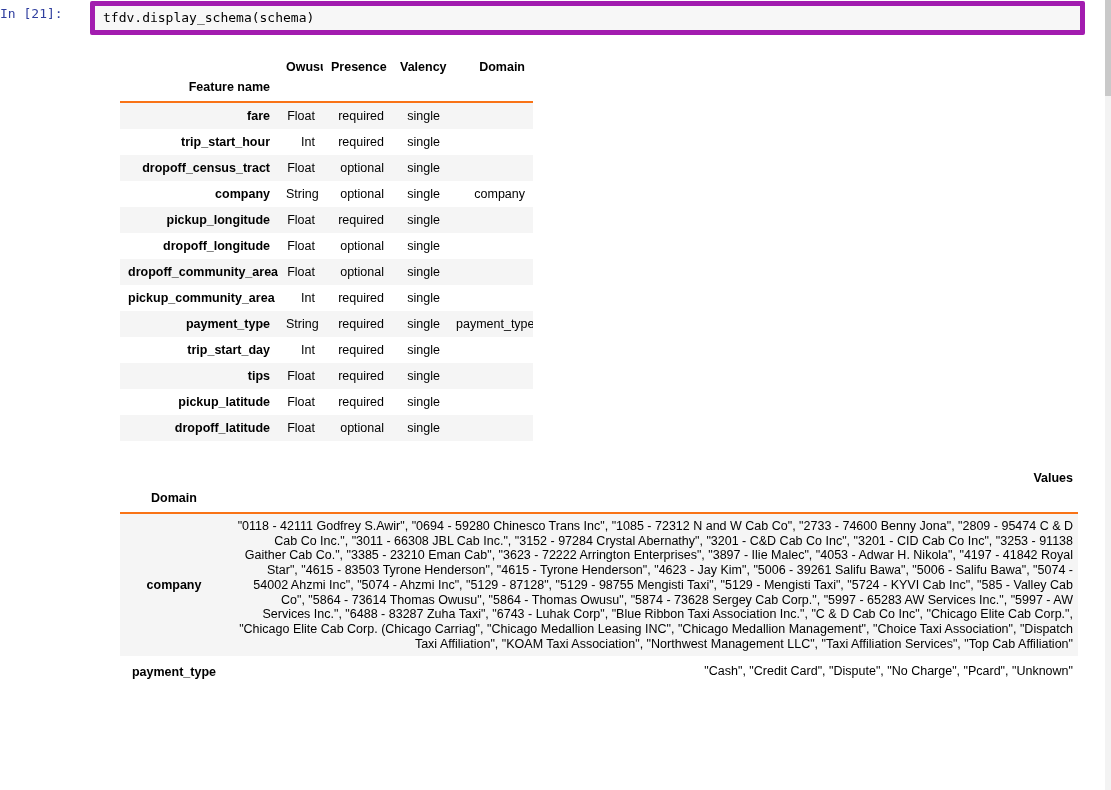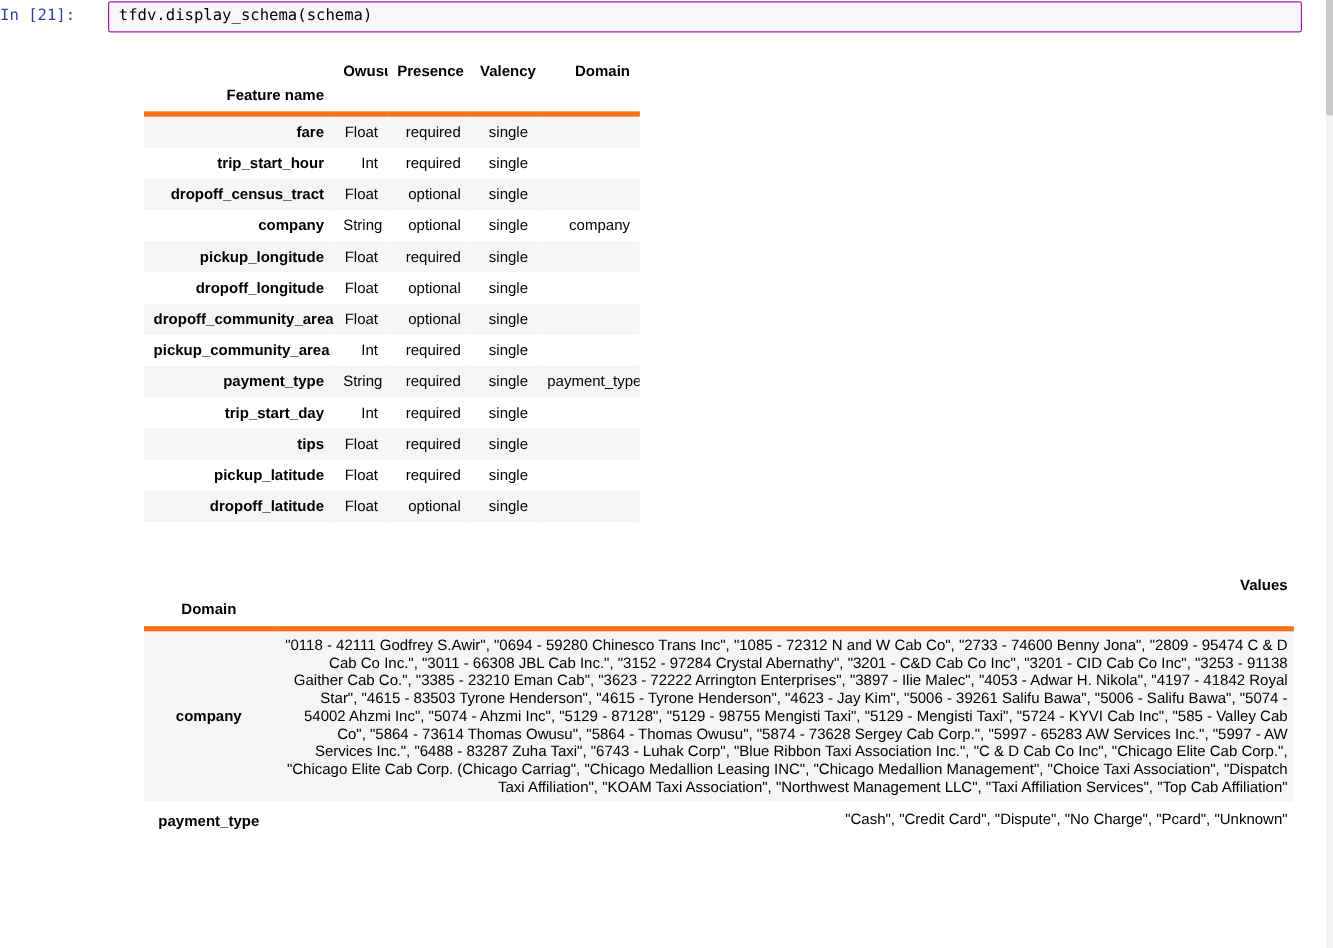--- a/index.html
+++ b/index.html
@@ -16,51 +16,51 @@
   
   .input-row { display: flex; align-items: flex-start; padding-top: 1px; }
   .prompt {
     width: 90px; flex: 0 0 90px;
     text-align: left; padding-right: 12px; padding-top: 5px;
     font-family: "DejaVu Sans Mono", monospace;
     font-size: 13px; color: #303F9F; white-space: nowrap;
   }
   .code-box {
     flex: 1 1 auto; margin-right: 26px;
-    border: 1px solid #a21caf; border-radius: 2px;
+    border: 5px solid #a21caf; border-radius: 2px;
     background: #f7f7f7;
     padding: 4px 8px;
     font-family: "DejaVu Sans Mono", monospace;
     font-size: 13px; line-height: 16px;
     min-height: 24px;
     white-space: pre;
   }
 
   
   .output { margin-left: 120px; margin-top: 21px; }
 
   table.df { border-collapse: collapse; font-size: 12.5px; table-layout: fixed; }
   .df th, .df td { font-weight: normal; overflow: hidden; }
   .df thead th { font-weight: bold; text-align: right; padding: 4px 8px; vertical-align: bottom; }
   .df thead tr.idx-name-row th { padding-top: 2px; padding-bottom: 7px; }
-  .df thead tr:last-child th { border-bottom: 4px solid #f97316; }
+  .df thead tr:last-child th { border-bottom: 2px solid #f97316; }
   .df tbody th { font-weight: bold; }
   .df tbody tr:nth-child(odd) { background: #f5f5f5; }
 
   
   .t1 { width: 413px; }
   .t1 col.c-index   { width: 158px; }
   .t1 col.c-type    { width: 45px; }
   .t1 col.c-presence{ width: 69px; }
   .t1 col.c-valency { width: 56px; }
   .t1 col.c-domain  { width: 85px; }
   .t1 tbody th, .t1 tbody td { padding: 6px 8px; text-align: right; line-height: 14px; white-space: nowrap; }
 
   
-  .t2 { width: 958px; margin-top: 42px; }
+  .t2 { width: 958px; margin-top: 26px; }
   .t2 col.c2-index { width: 108px; }
   .t2 thead th { padding: 4px 5px; }
   .t2 thead .idx-name-cell { text-align: center; }
   .t2 tbody th { text-align: center; vertical-align: middle; padding: 4px 2px; line-height: 14px; }
   .t2 tbody td { text-align: right; padding: 5px 5px; line-height: 14.7px; word-wrap: break-word; }
   .t2 tbody tr.row-short td, .t2 tbody tr.row-short th { padding-top: 8px; padding-bottom: 8px; }
 
   
   .scrollbar {
     position: absolute; top: 0; right: 0;

